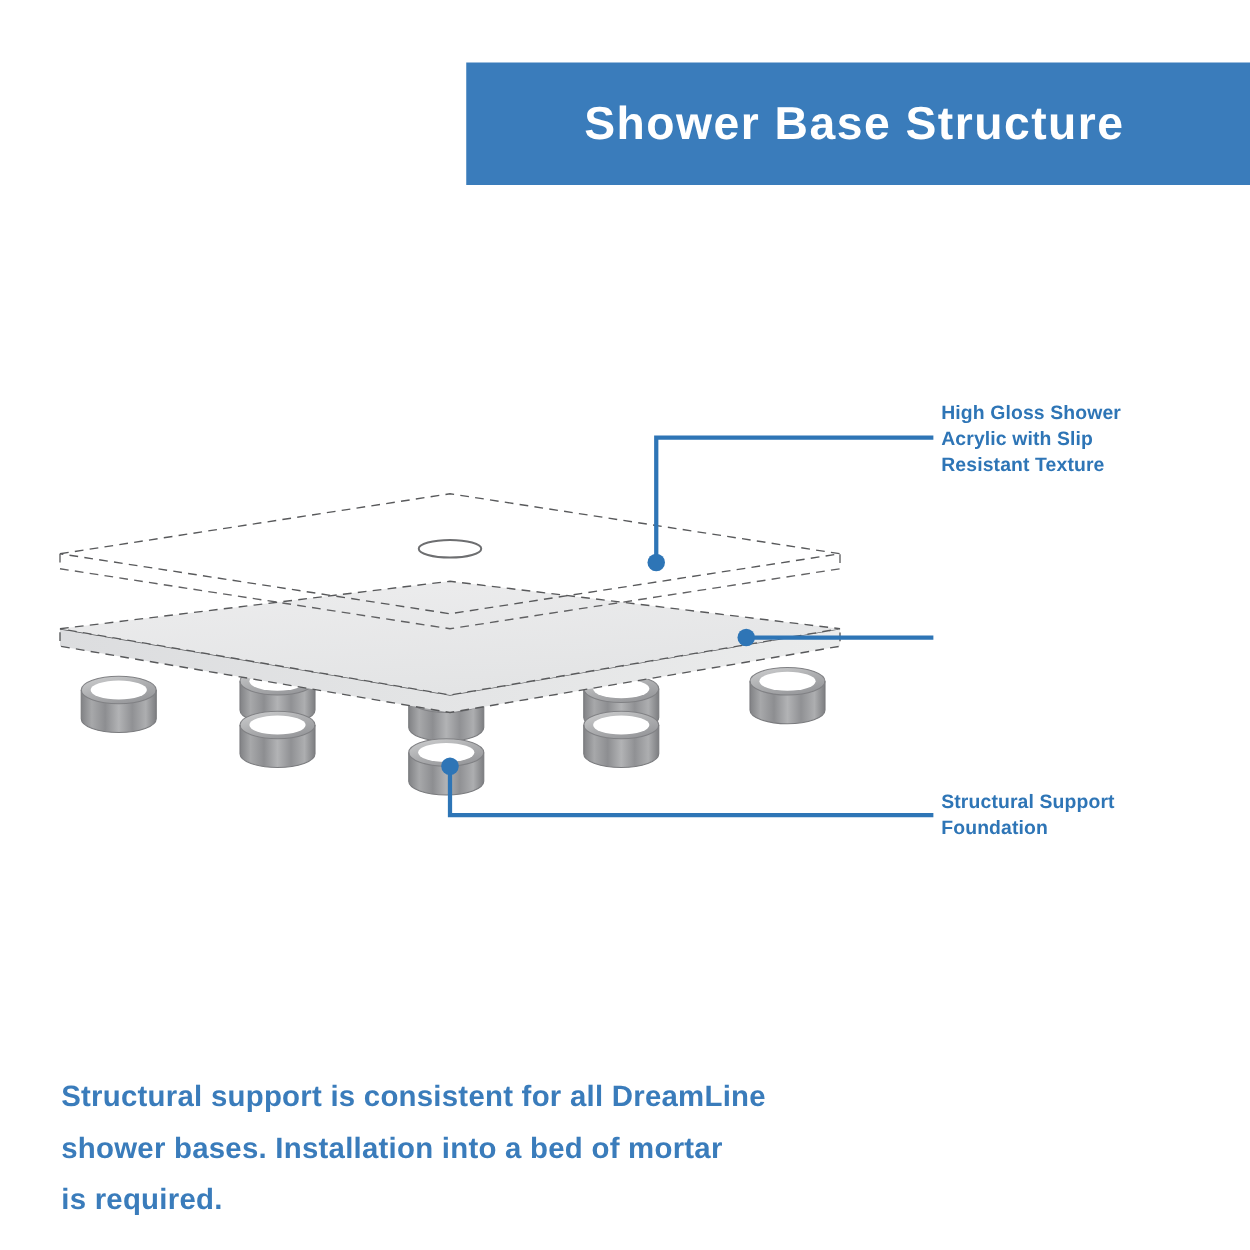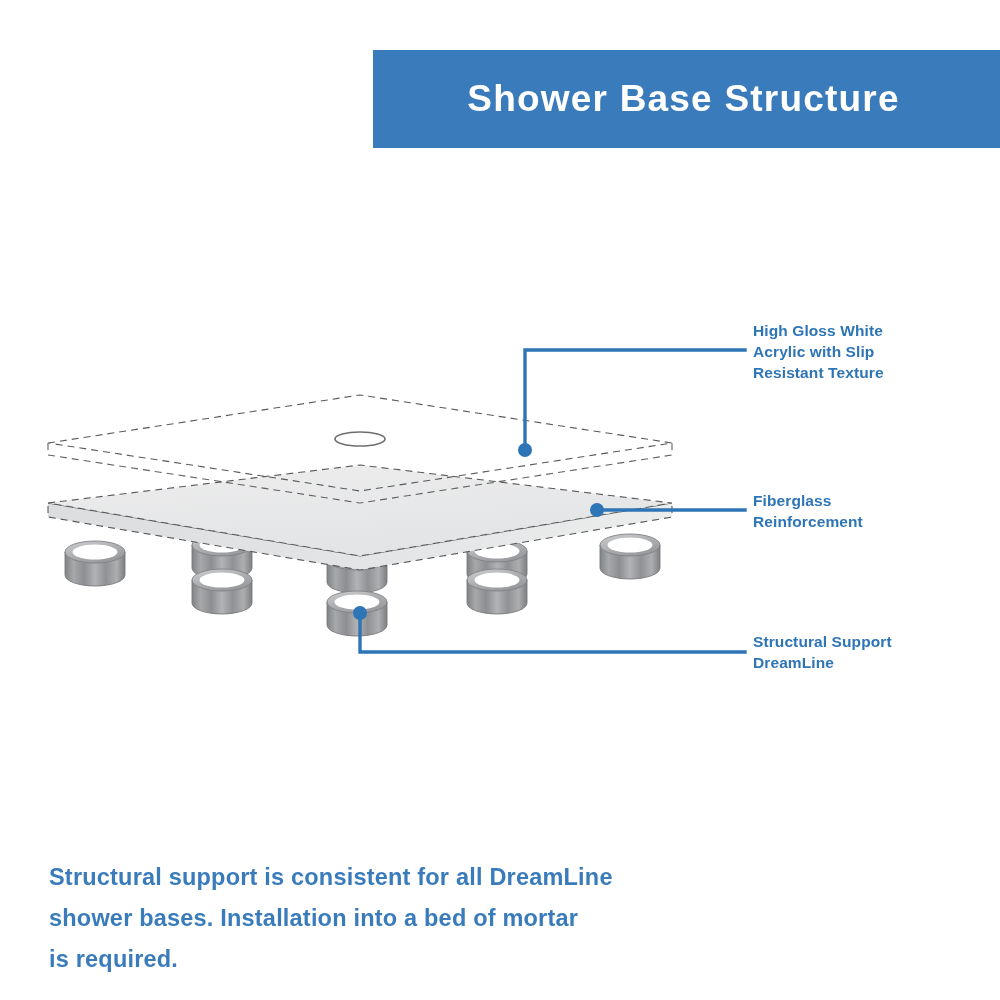--- a/index.html
+++ b/index.html
@@ -208,27 +208,25 @@
       <path d="M597,510 L745,510" fill="none" stroke="#2e75b6" stroke-width="3.4" stroke-linecap="square"></path>
       <circle cx="597" cy="510" r="7" fill="#2e75b6"></circle>
     </g>
 
     <g>
       <path d="M360,613 L360,652 L745,652" fill="none" stroke="#2e75b6" stroke-width="3.4" stroke-linecap="square"></path>
       <circle cx="360" cy="613" r="7" fill="#2e75b6"></circle>
     </g>
   </svg>
 
-  <div class="annotation ann-acrylic">High Gloss White
+  <div class="annotation ann-acrylic">High Gloss Shower
 Acrylic with Slip
 Resistant Texture</div>
 
-  <div class="annotation ann-fiberglass">Fiberglass
-Reinforcement</div>
 
   <div class="annotation ann-foundation">Structural Support
-DreamLine</div>
+Foundation</div>
 
   <div class="caption">Structural support is consistent for all DreamLine
 shower bases. Installation into a bed of mortar
 is required.</div>
 
 </div>
 
 </body></html>

